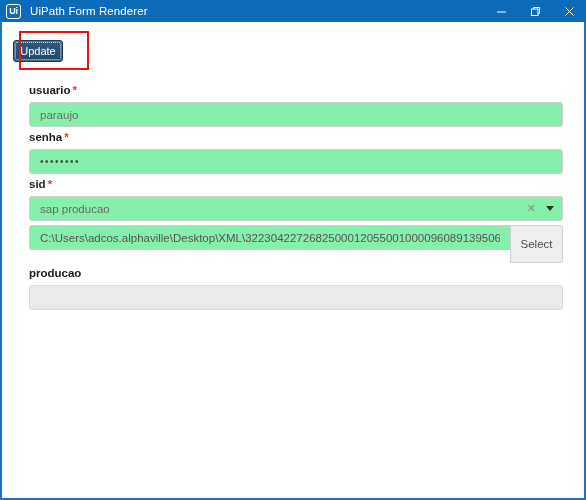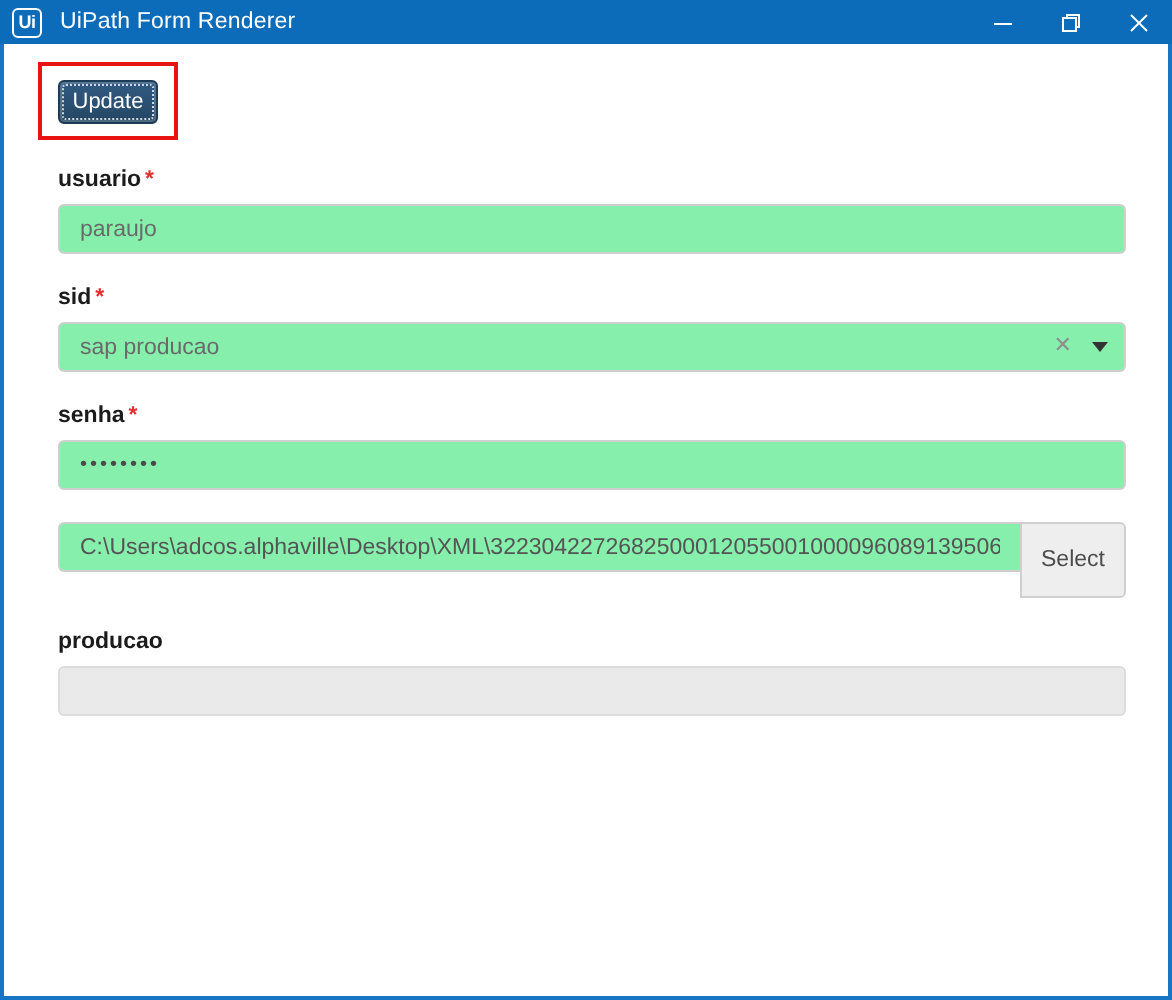--- a/index.html
+++ b/index.html
@@ -89,21 +89,21 @@
     width: 70px;
     height: 39px;
     border: 2px solid #e81313;
     box-sizing: border-box;
     pointer-events: none;
     z-index: 5;
   }
 
   .update-btn {
     position: absolute;
-    left: 27px;
+    left: 11px;
     top: 18px;
     width: 50px;
     height: 22px;
     background: linear-gradient(to bottom, #31597f 0%, #2b5174 50%, #234662 100%);
     border: 1px solid #1d3b55;
     border-radius: 3px;
     color: #ffffff;
     font-size: 11px;
     font-family: "Liberation Sans", sans-serif;
     cursor: pointer;
@@ -118,21 +118,21 @@
     pointer-events: none;
   }
 
   .form {
     position: absolute;
     left: 27px;
     top: 62px;
     width: 534px;
   }
 
-  .field { margin-bottom: 16px; }
+  .field { margin-bottom: 4px; }
 
   .field-label {
     font-size: 11.5px;
     font-weight: bold;
     color: #1b1b1b;
     margin-bottom: 6px;
     display: block;
   }
   .req {
     color: #e03131;
@@ -259,39 +259,39 @@
 
       <div class="field">
         <label class="field-label">
           <span>usuario</span><span class="req">*</span>
         </label>
         <input class="input" type="text" value="paraujo" style="">
       </div>
 
       <div class="field">
         <label class="field-label">
+          <span>senha</span><span class="req">*</span>
+        </label>
+        <div class="input pw-dots">••••••••</div>
+      </div>
+
+      <div class="field">
+        <label class="field-label">
           <span>sid</span><span class="req">*</span>
         </label>
         <div class="select-wrap">
           <input class="input" type="text" value="sap producao" style="">
           <div class="select-icons">
             <span class="clear-x">✕</span>
             <span class="caret"></span>
           </div>
         </div>
       </div>
 
       <div class="field">
-        <label class="field-label">
-          <span>senha</span><span class="req">*</span>
-        </label>
-        <div class="input pw-dots">••••••••</div>
-      </div>
-
-      <div class="field">
         <div class="file-row">
           <input class="input" type="text" value="C:\Users\adcos.alphaville\Desktop\XML\32230422726825000120550010000960891395061582.XML" style="">
           <button class="select-btn">Select</button>
         </div>
       </div>
 
       <div class="field">
         <label class="field-label">
           <span>producao</span><span class="req"></span>
         </label>

